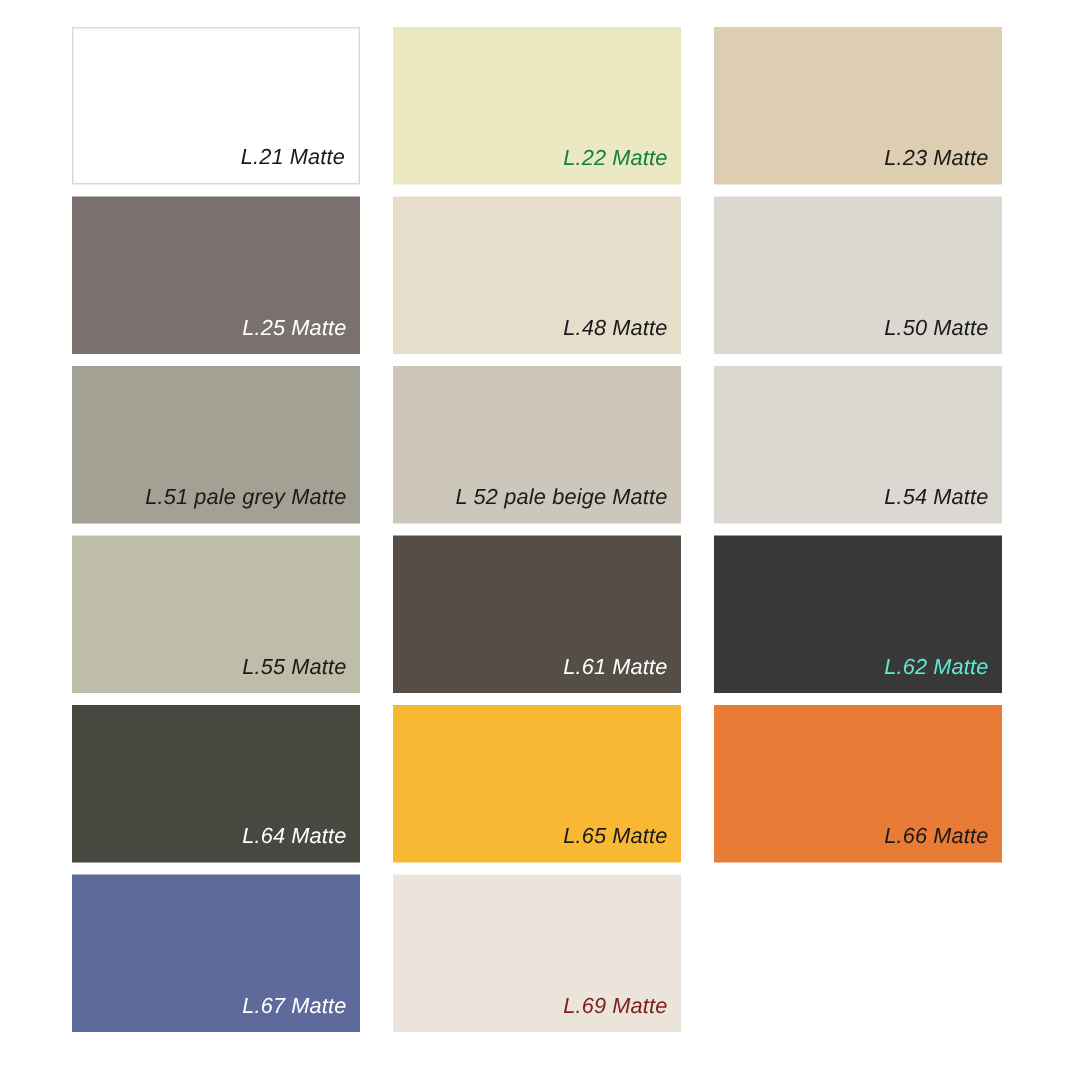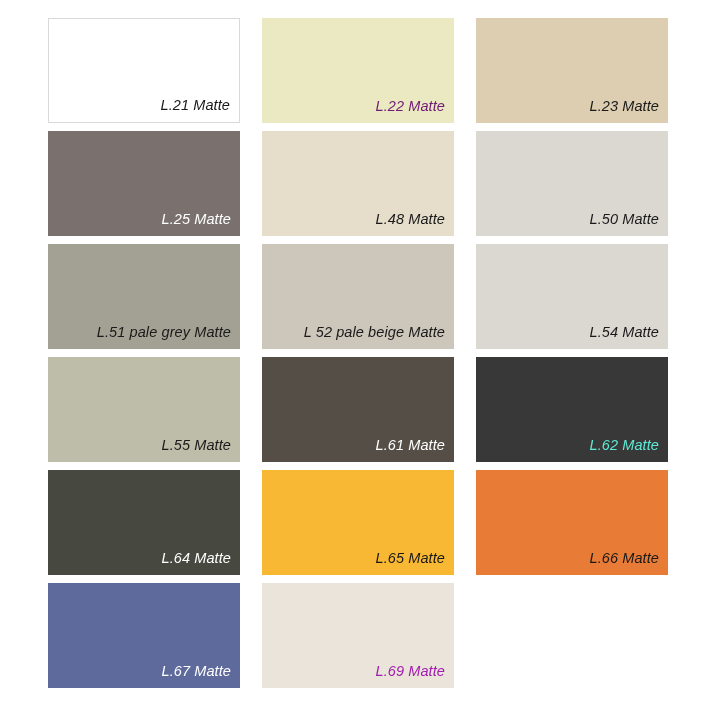--- a/index.html
+++ b/index.html
@@ -44,21 +44,21 @@
   }
 </style>
 </head>
 <body>
 
 <div id="swatch-grid">
     <div class="swatch bordered" style="background: rgb(255, 255, 255);">
       <span class="swatch-label" style="color: rgb(26, 26, 26);">L.21 Matte</span>
     </div>
     <div class="swatch" style="background: rgb(235, 233, 194);">
-      <span class="swatch-label" style="color: #701a75;">L.22 Matte</span>
+      <span class="swatch-label" style="color: #15803d;">L.22 Matte</span>
     </div>
     <div class="swatch" style="background: rgb(221, 206, 178);">
       <span class="swatch-label" style="color: rgb(26, 26, 26);">L.23 Matte</span>
     </div>
     <div class="swatch" style="background: rgb(122, 113, 110);">
       <span class="swatch-label" style="color: rgb(255, 255, 255);">L.25 Matte</span>
     </div>
     <div class="swatch" style="background: rgb(230, 221, 203);">
       <span class="swatch-label" style="color: rgb(26, 26, 26);">L.48 Matte</span>
     </div>
@@ -89,15 +89,15 @@
     <div class="swatch" style="background: rgb(249, 184, 51);">
       <span class="swatch-label" style="color: rgb(26, 26, 26);">L.65 Matte</span>
     </div>
     <div class="swatch" style="background: rgb(232, 123, 53);">
       <span class="swatch-label" style="color: rgb(26, 26, 26);">L.66 Matte</span>
     </div>
     <div class="swatch" style="background: rgb(94, 106, 156);">
       <span class="swatch-label" style="color: rgb(255, 255, 255);">L.67 Matte</span>
     </div>
     <div class="swatch" style="background: rgb(234, 228, 218);">
-      <span class="swatch-label" style="color: #a21caf;">L.69 Matte</span>
+      <span class="swatch-label" style="color: #7f1d1d;">L.69 Matte</span>
     </div>
   </div>
 
 </body></html>

